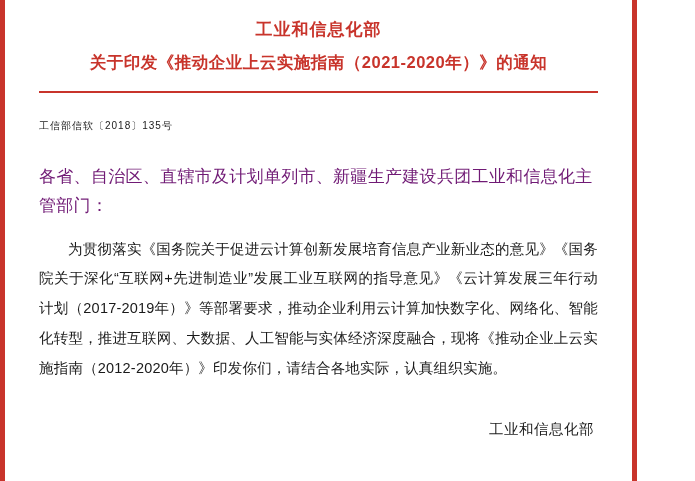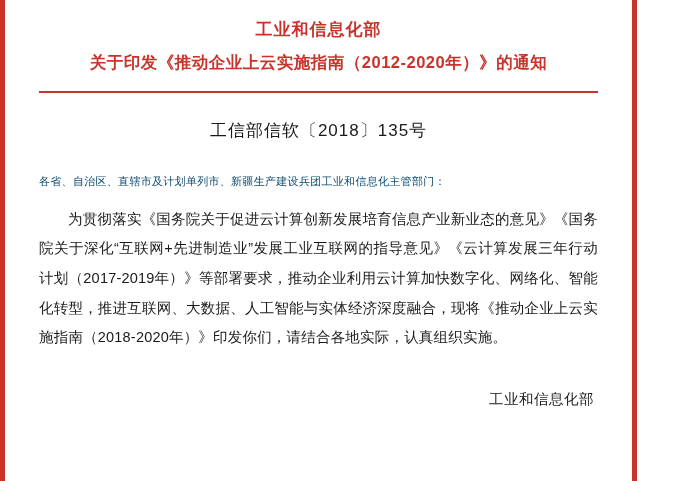--- a/index.html
+++ b/index.html
@@ -60,31 +60,30 @@
     padding-bottom: 5px;
   }
 
   .header-rule {
     height: 2px;
     background: #c8342b;
     margin: 11px 0 0 0;
   }
 
   .doc-number {
-    text-align: center;
     color: #1a1a1a;
-    font-size: 17px;
+    font-size: 10px;
     letter-spacing: 1px;
     padding-top: 26px;
     padding-bottom: 4px;
   }
 
   .recipient {
-    color: #0c4a6e;
-    font-size: 11px;
+    color: #701a75;
+    font-size: 17px;
     letter-spacing: 0.3px;
     padding-top: 26px;
     line-height: 1.7;
   }
 
   .body-para {
     color: #1a1a1a;
     font-size: 14.5px;
     line-height: 2.05;
     text-align: justify;
@@ -110,28 +109,28 @@
 
 <div class="page">
 
   <div class="side-rule left"></div>
   <div class="side-rule right"></div>
 
   <div class="content">
 
     <div class="doc-title">工业和信息化部</div>
 
-    <div class="doc-subtitle">关于印发《推动企业上云实施指南（2012-2020年）》的通知</div>
+    <div class="doc-subtitle">关于印发《推动企业上云实施指南（2021-2020年）》的通知</div>
 
     <div class="header-rule"></div>
 
     <div class="doc-number">工信部信软〔2018〕135号</div>
 
     <div class="recipient">各省、自治区、直辖市及计划单列市、新疆生产建设兵团工业和信息化主管部门：</div>
 
-    <div class="body-para">为贯彻落实《国务院关于促进云计算创新发展培育信息产业新业态的意见》《国务院关于深化“互联网+先进制造业”发展工业互联网的指导意见》《云计算发展三年行动计划（2017-2019年）》等部署要求，推动企业利用云计算加快数字化、网络化、智能化转型，推进互联网、大数据、人工智能与实体经济深度融合，现将《推动企业上云实施指南（2018-2020年）》印发你们，请结合各地实际，认真组织实施。</div>
+    <div class="body-para">为贯彻落实《国务院关于促进云计算创新发展培育信息产业新业态的意见》《国务院关于深化“互联网+先进制造业”发展工业互联网的指导意见》《云计算发展三年行动计划（2017-2019年）》等部署要求，推动企业利用云计算加快数字化、网络化、智能化转型，推进互联网、大数据、人工智能与实体经济深度融合，现将《推动企业上云实施指南（2012-2020年）》印发你们，请结合各地实际，认真组织实施。</div>
 
     <div class="signature">
       <div>工业和信息化部</div>
     </div>
 
   </div>
 </div>
 
 </body></html>

